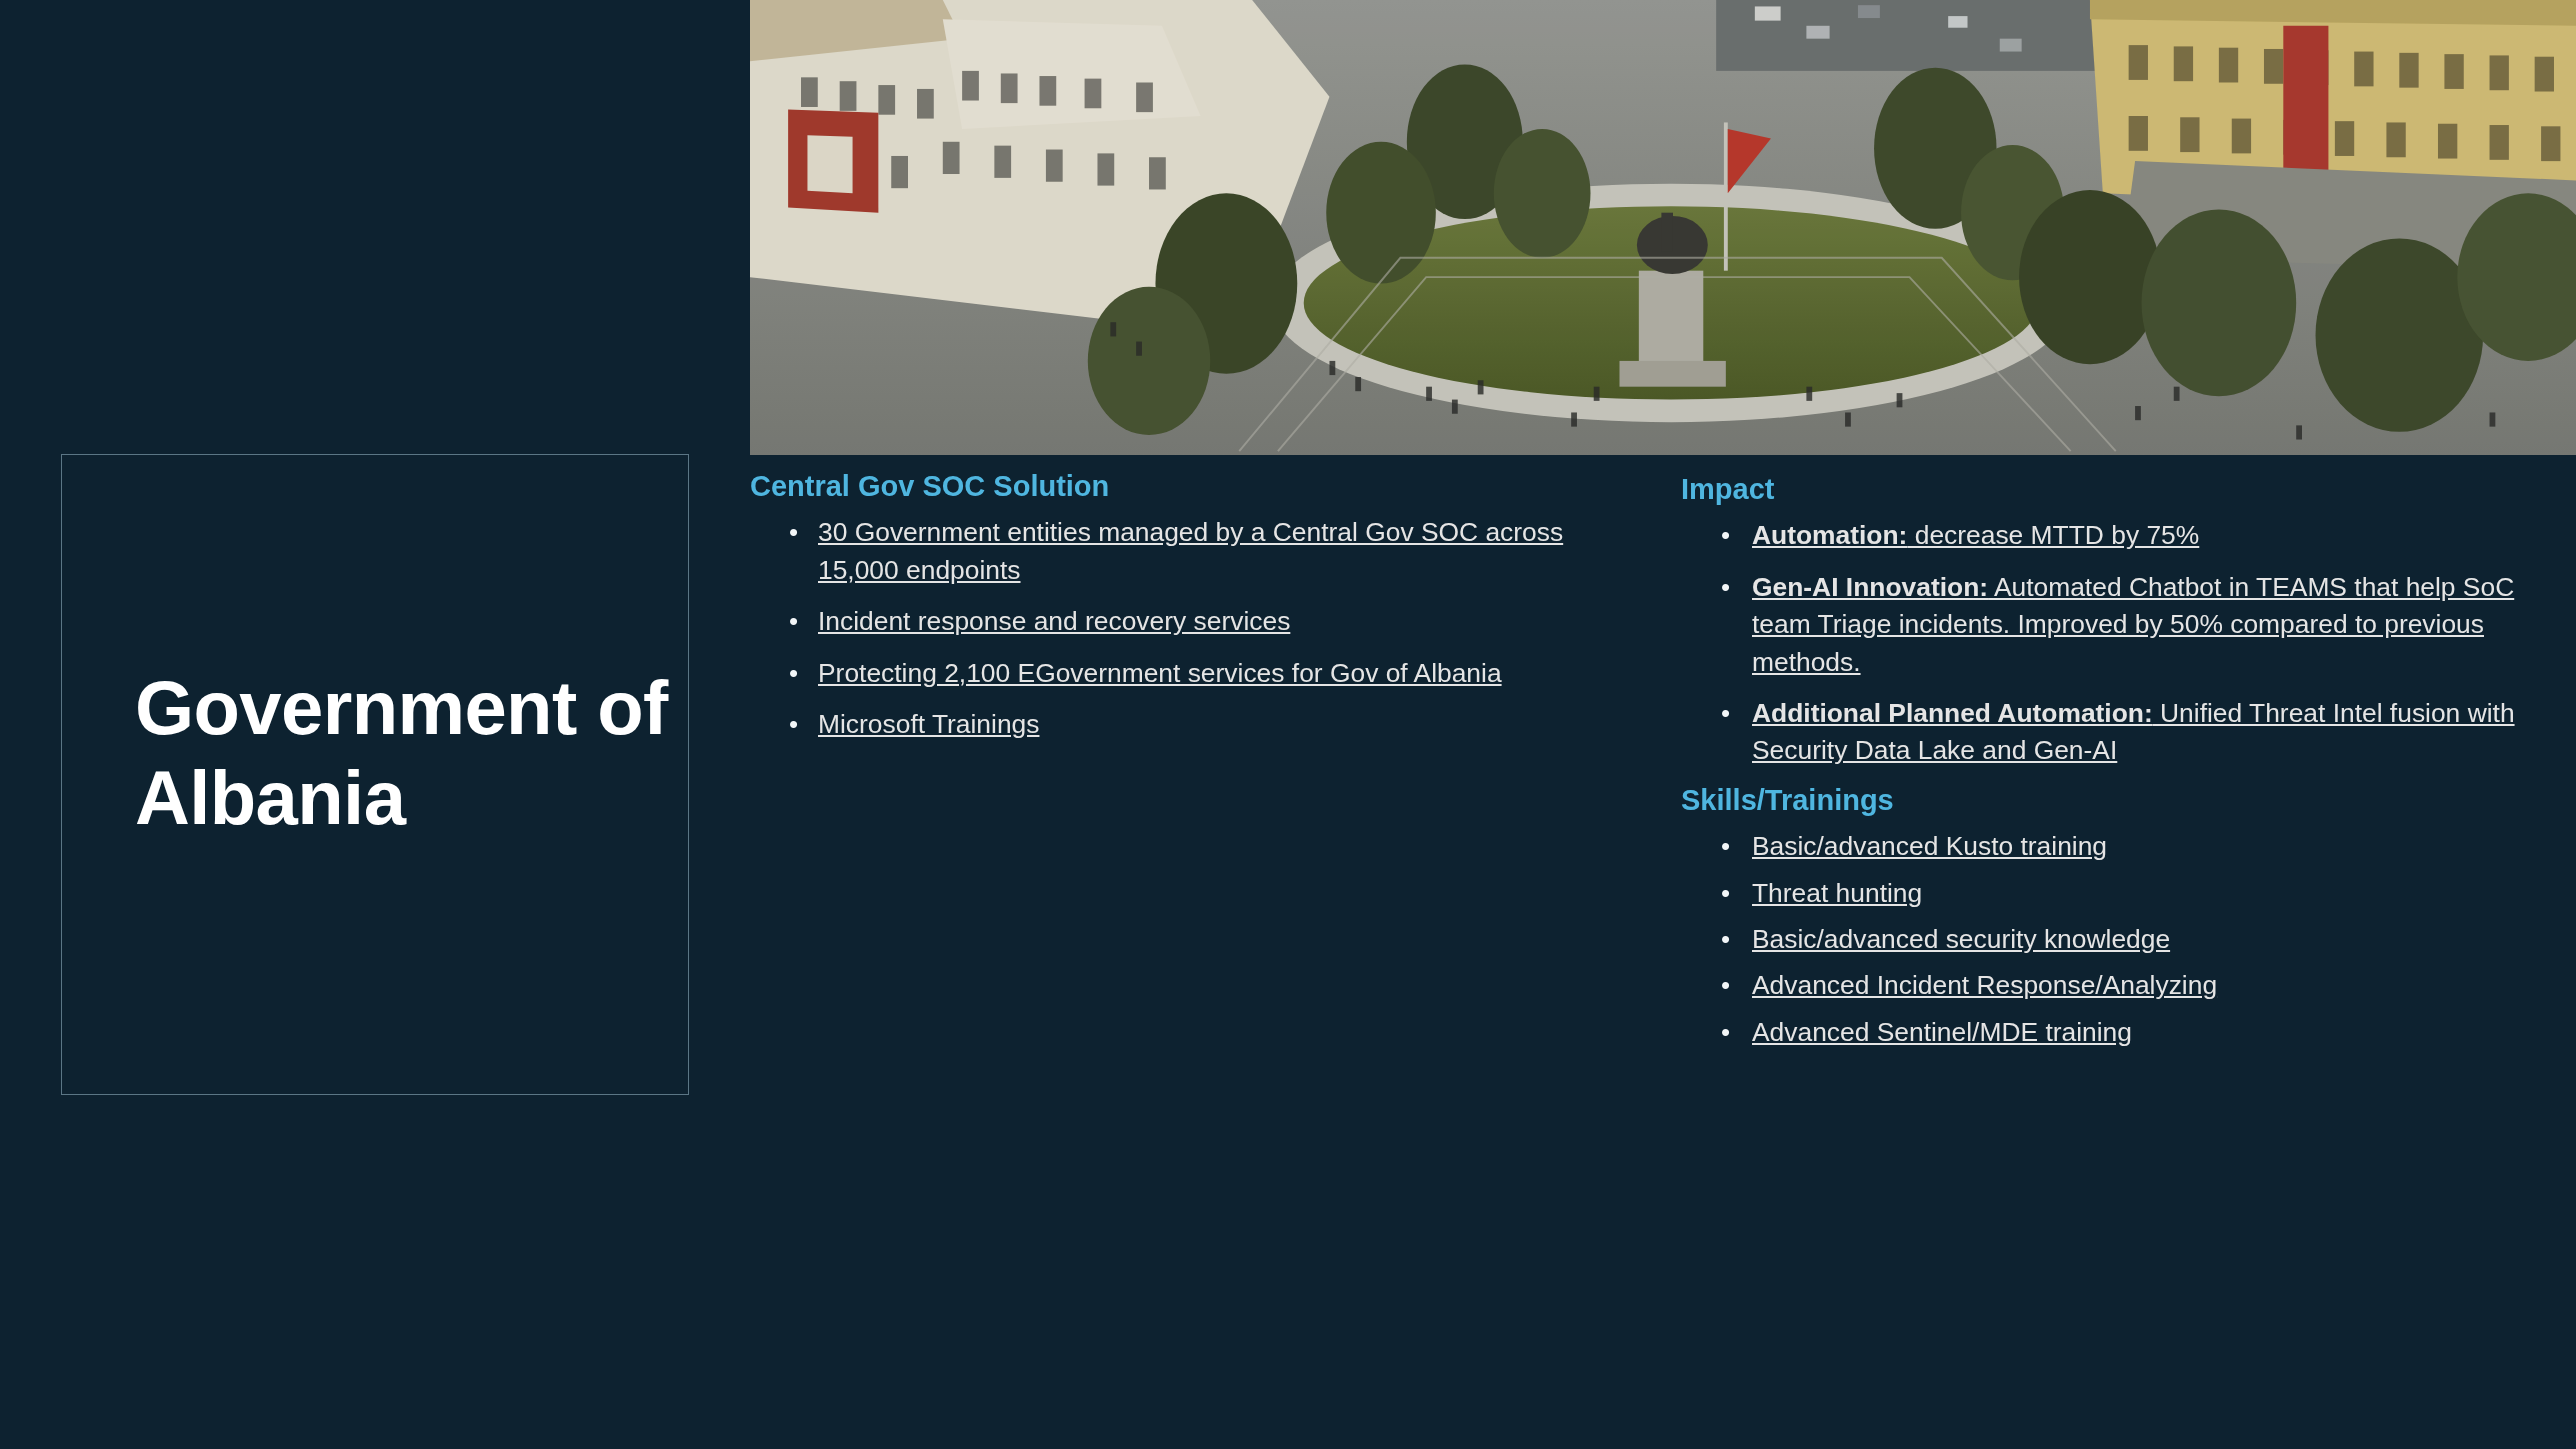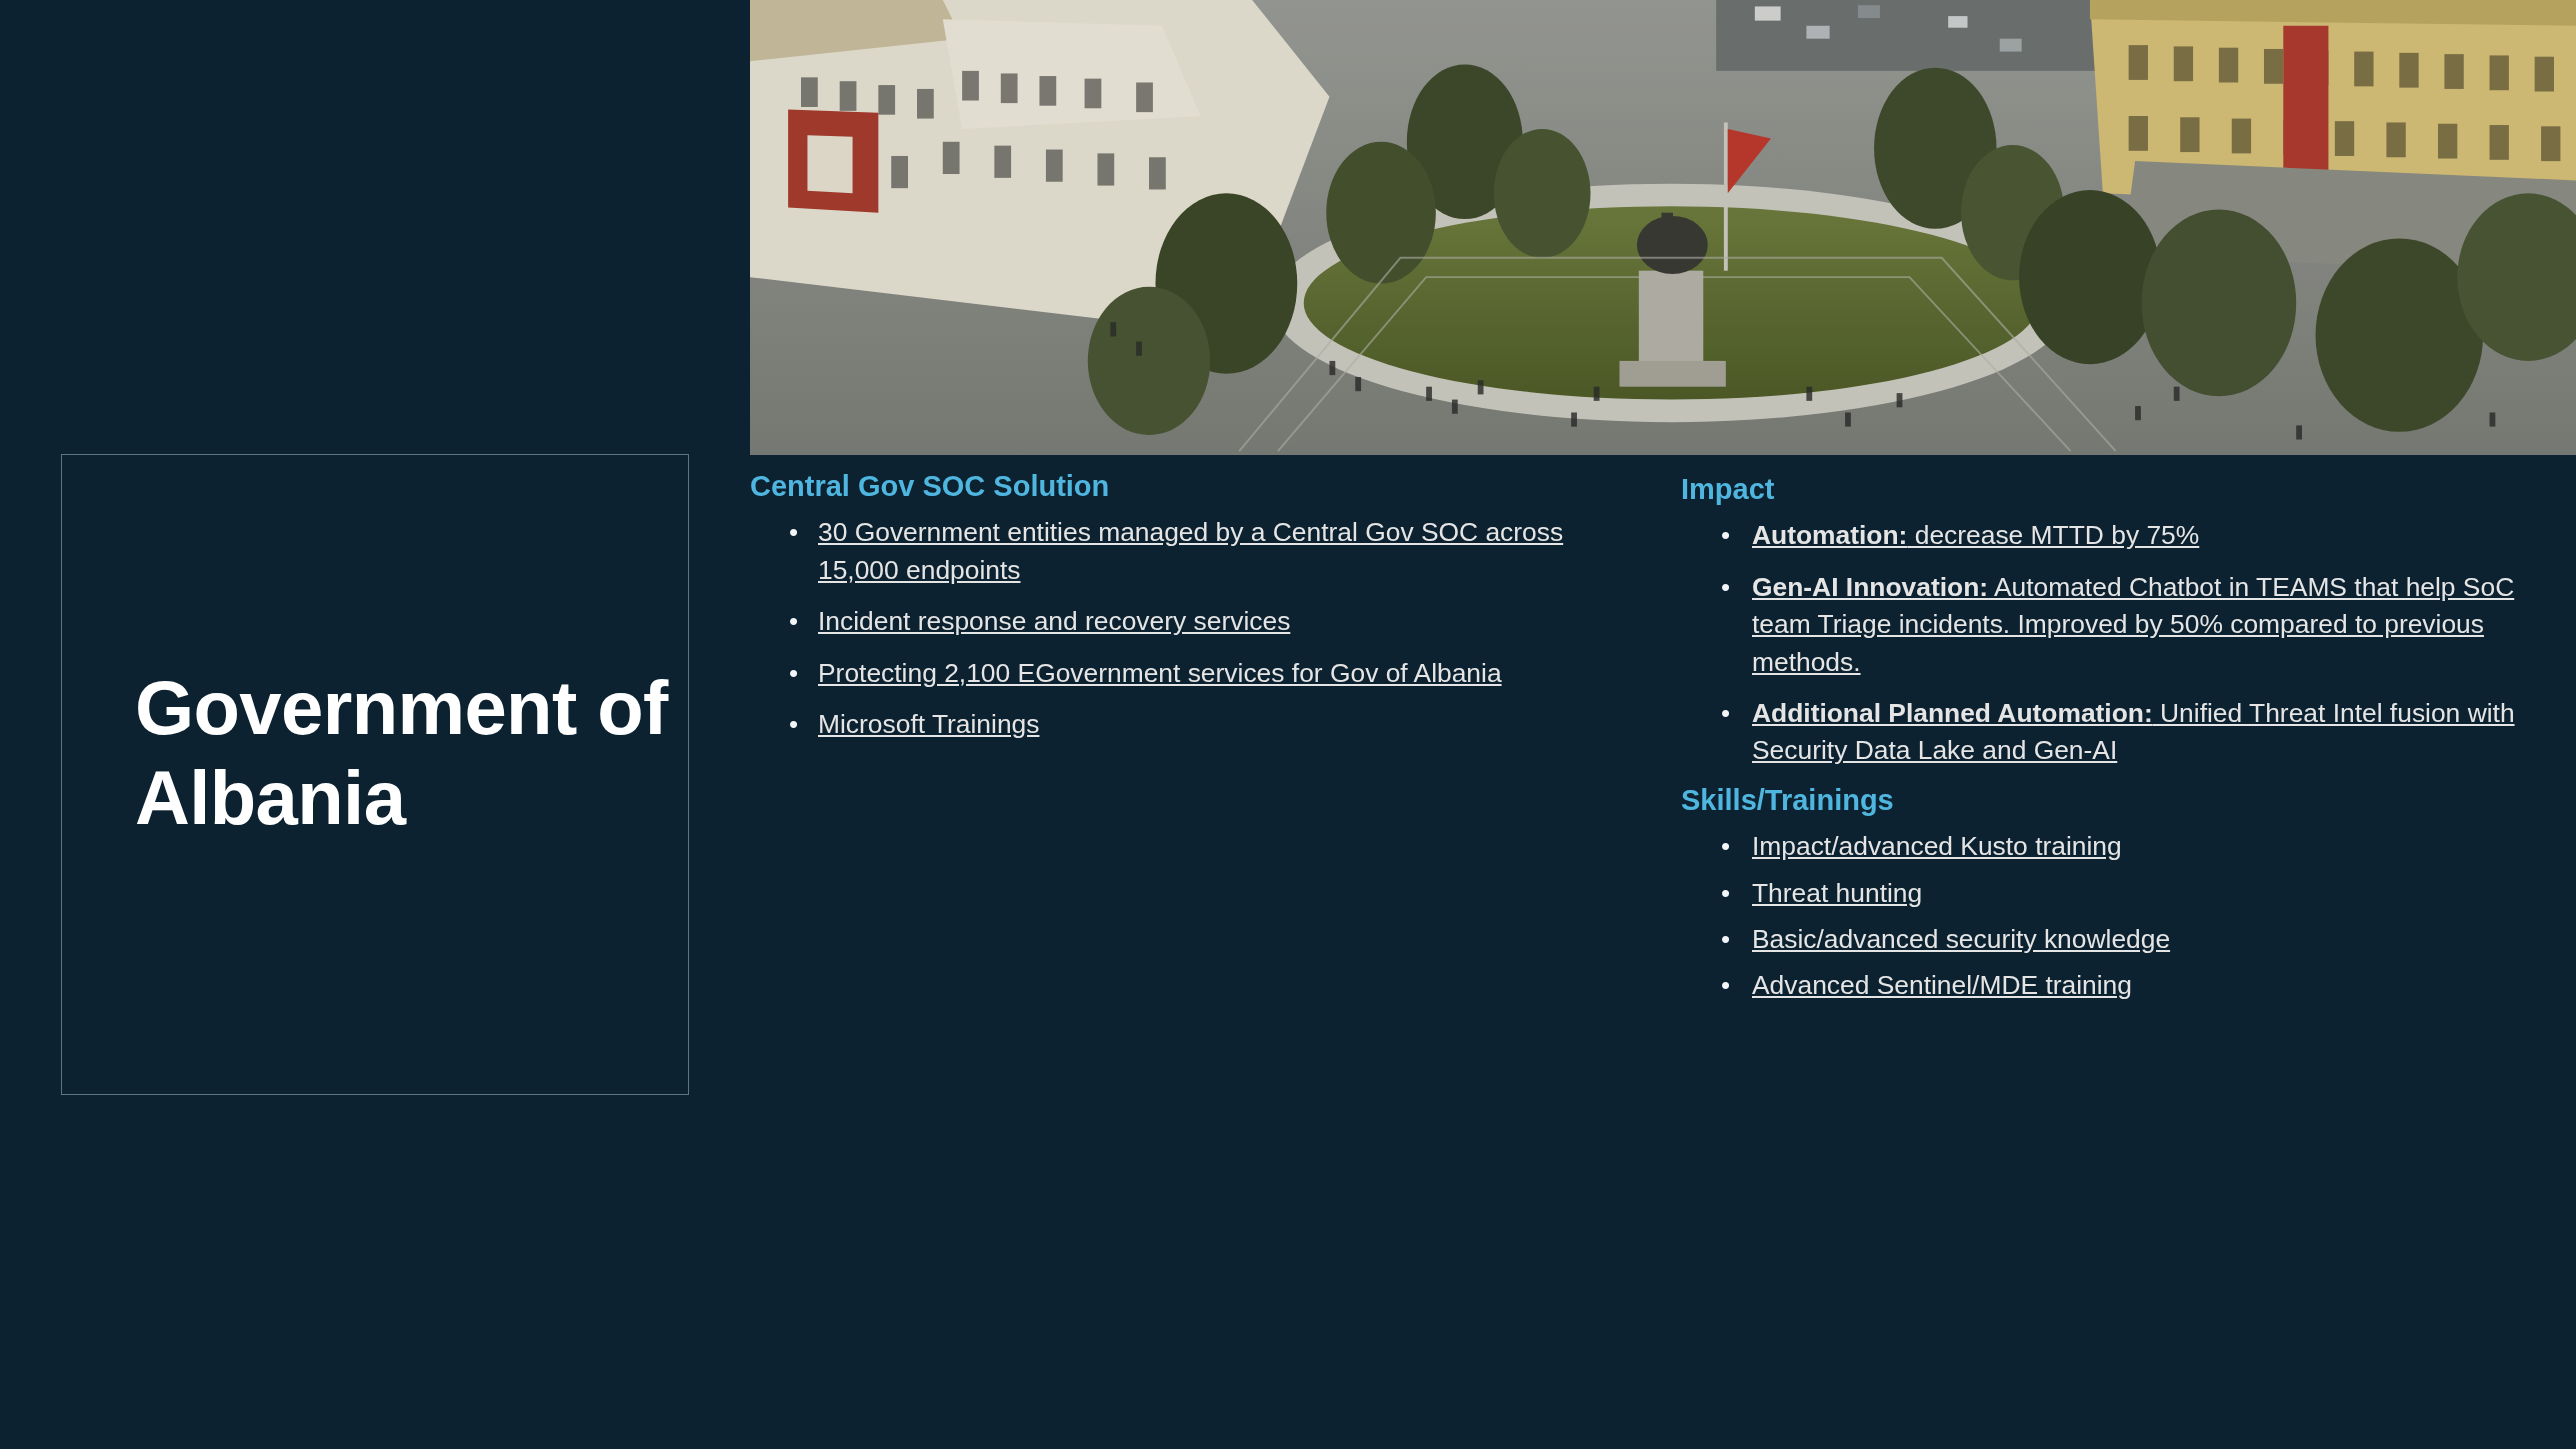--- a/index.html
+++ b/index.html
@@ -258,21 +258,22 @@
   <div class="col col-right">
     <div class="section-heading">Impact</div>
     <ul class="bullets">
       <li><b>Automation:</b><span> decrease MTTD by 75%</span></li>
       <li><b>Gen-AI Innovation:</b><span> Automated Chatbot in TEAMS that help SoC team Triage incidents. Improved by 50% compared to previous methods.</span></li>
       <li><b>Additional Planned Automation:</b><span> Unified Threat Intel fusion with Security Data Lake and Gen-AI</span></li>
     </ul>
 
     <div class="section-heading second">Skills/Trainings</div>
     <ul class="bullets tight">
-      <li>Impact/advanced Kusto training</li>
+      <li>Basic/advanced Kusto training</li>
       <li>Threat hunting</li>
       <li>Basic/advanced security knowledge</li>
+      <li>Advanced Incident Response/Analyzing</li>
       <li>Advanced Sentinel/MDE training</li>
     </ul>
   </div>
 
 </div>
 
 
 </body></html>

